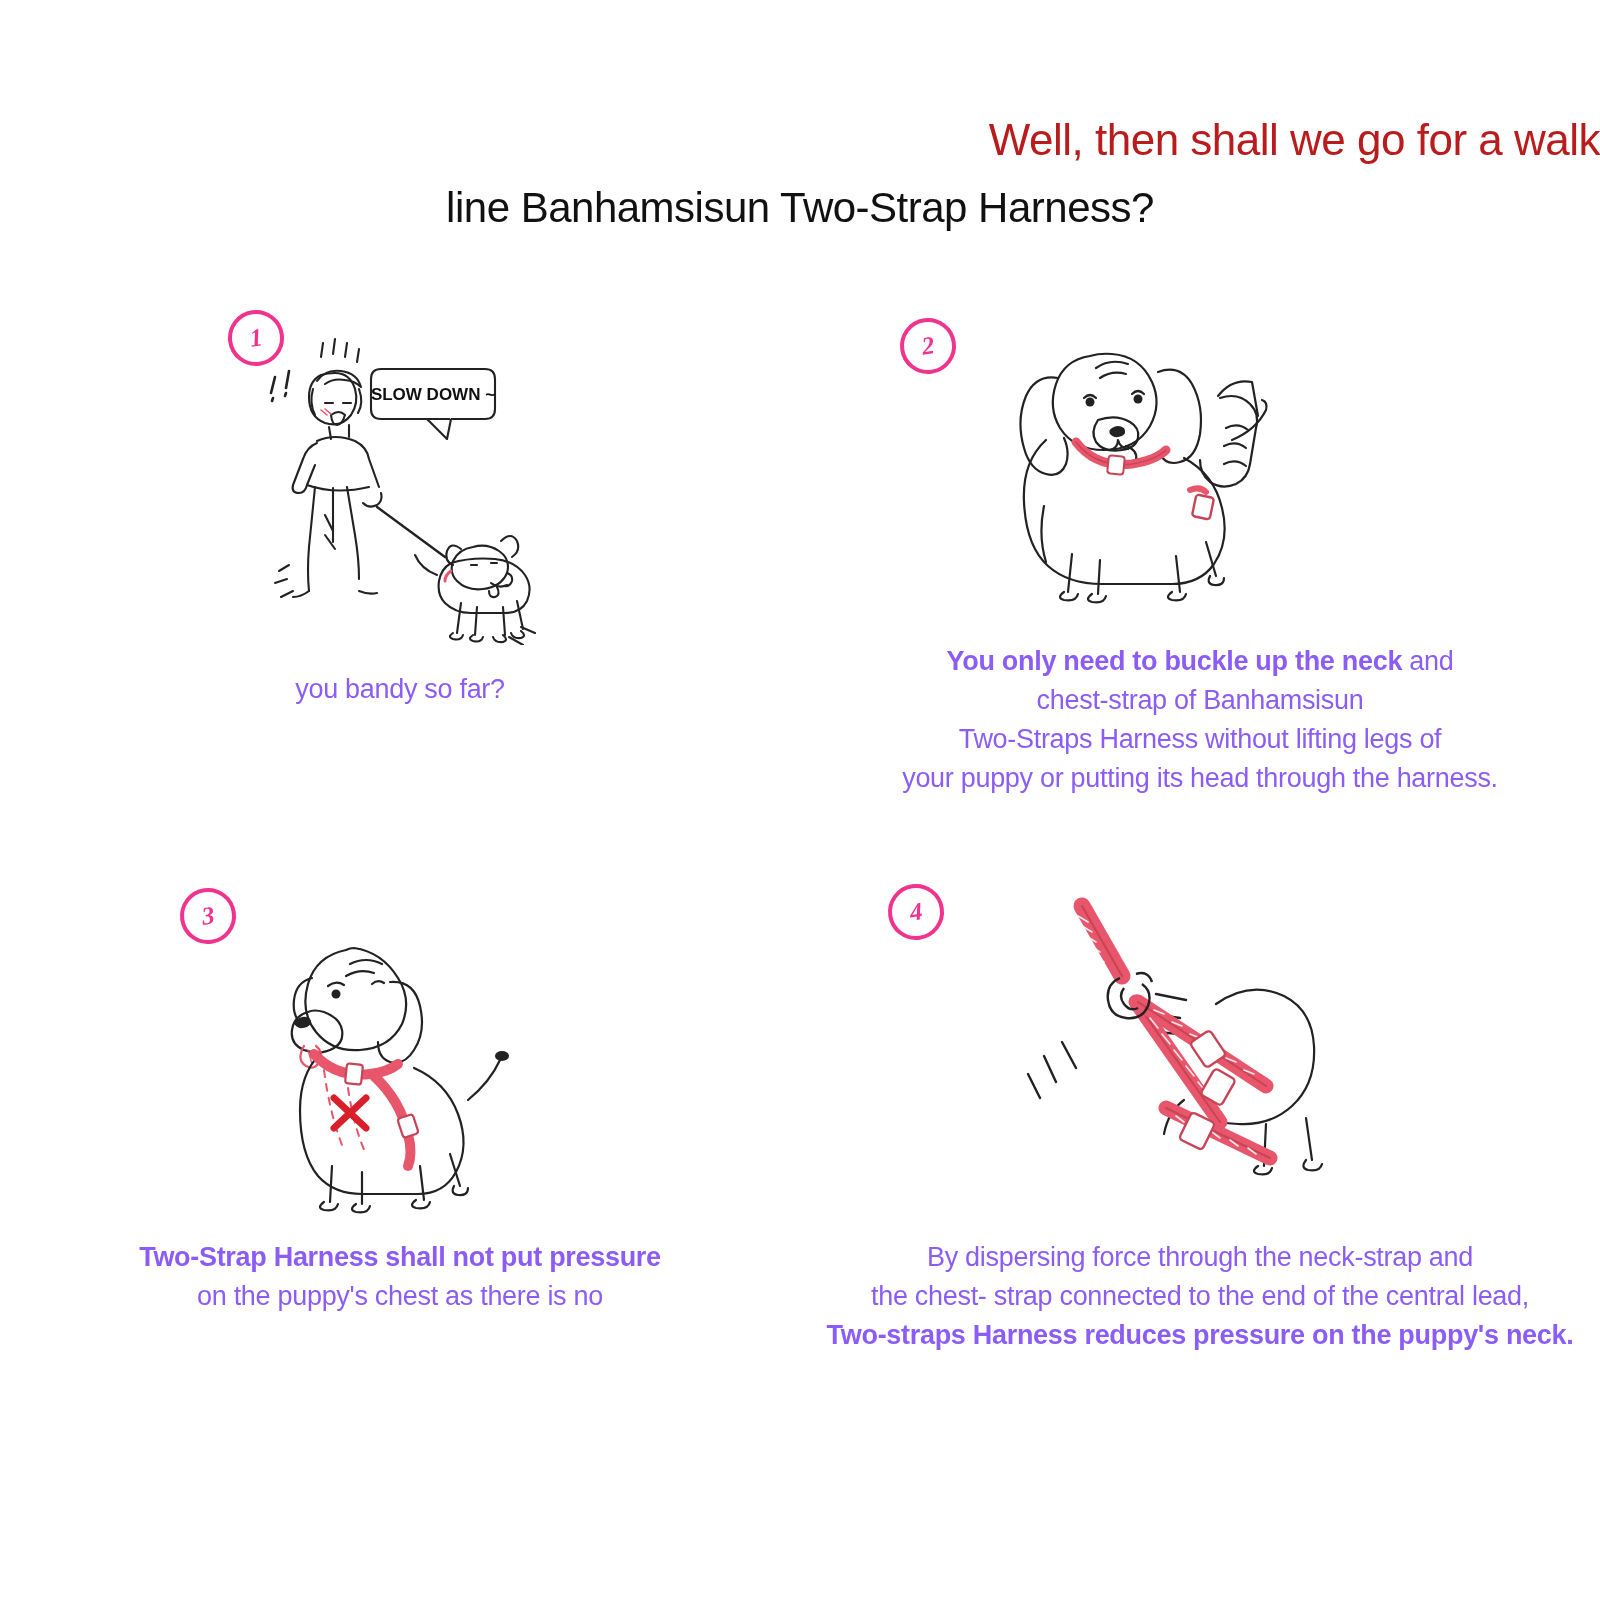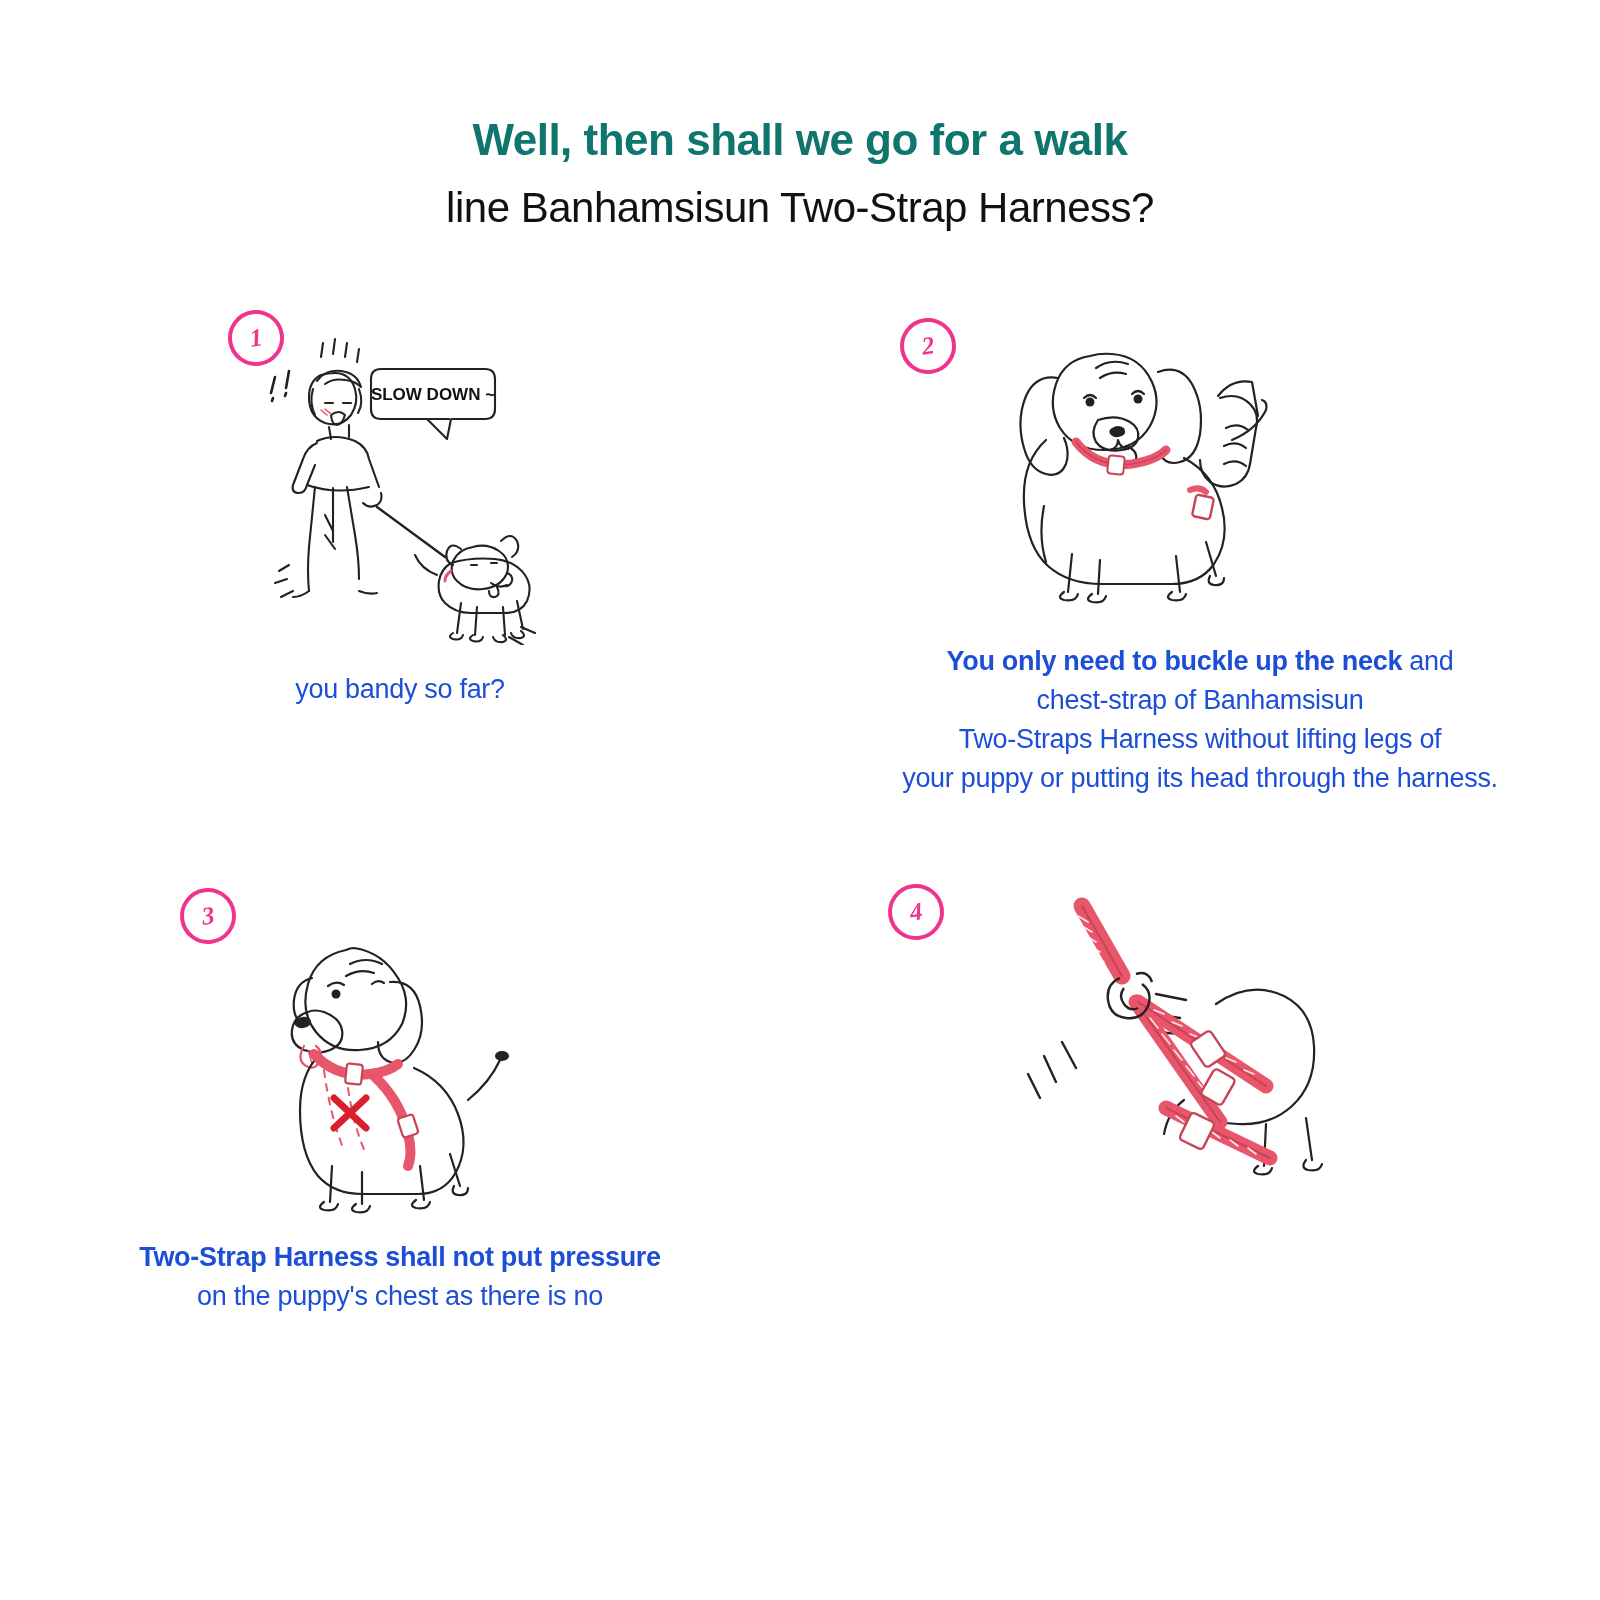--- a/index.html
+++ b/index.html
@@ -22,24 +22,25 @@
     box-sizing: border-box;
   }
 
   
   .header {
     padding-top: 112px;
     text-align: center;
   }
   .header .line1 {
     font-size: 44px;
-    font-weight: bold;
+    font-weight: normal;
     letter-spacing: -0.5px;
     line-height: 1.25;
-    color: #0f766e;
+    color: #b91c1c;
+    text-align: right;
   }
   .header .line2 {
     font-size: 42px;
     font-weight: 400;
     letter-spacing: -0.5px;
     line-height: 1.3;
     margin-top: 14px;
     color: #111111;
   }
 
@@ -76,21 +77,21 @@
   .art {
     position: absolute;
   }
   .caption {
     position: absolute;
     width: 100%;
     text-align: center;
     font-size: 27px;
     line-height: 1.45;
     letter-spacing: -0.3px;
-    color: #1d4ed8;
+    color: #8b5cf6;
   }
   .caption b { font-weight: bold; }
 
   
   #panel1 .badge { left: 228px; top: 20px; }
   #panel1 .art   { left: 255px; top: 45px; }
   #panel1 .caption { top: 380px; left: 0; }
 
   #panel2 .badge { left: 100px; top: 28px; }
   #panel2 .art   { left: 180px; top: 30px; }
@@ -349,16 +350,21 @@
           <path d="M166 84 q12 -4 16 8"></path>
         </g>
 
         <g fill="#ffffff" stroke="#c94357" stroke-width="2.4">
           <rect x="226" y="144" width="24" height="30" rx="4" transform="rotate(-34 238 159)"></rect>
           <rect x="236" y="182" width="24" height="30" rx="4" transform="rotate(30 248 197)"></rect>
           <rect x="214" y="226" width="26" height="30" rx="4" transform="rotate(26 227 241)"></rect>
         </g>
       </svg>
 
+      <div class="caption">
+        <div>By dispersing force through the neck-strap and</div>
+        <div>the chest- strap connected to the end of the central lead,</div>
+        <div><b>Two-straps Harness reduces pressure on the puppy's neck.</b></div>
+      </div>
     </div>
 
   </div>
 </div>
 
 </body></html>

